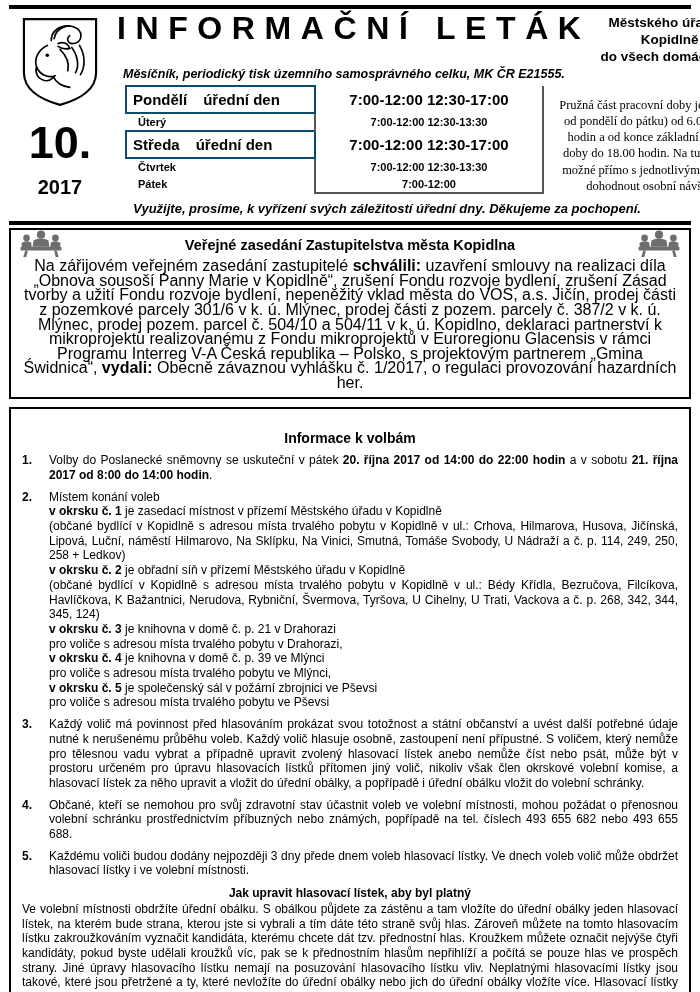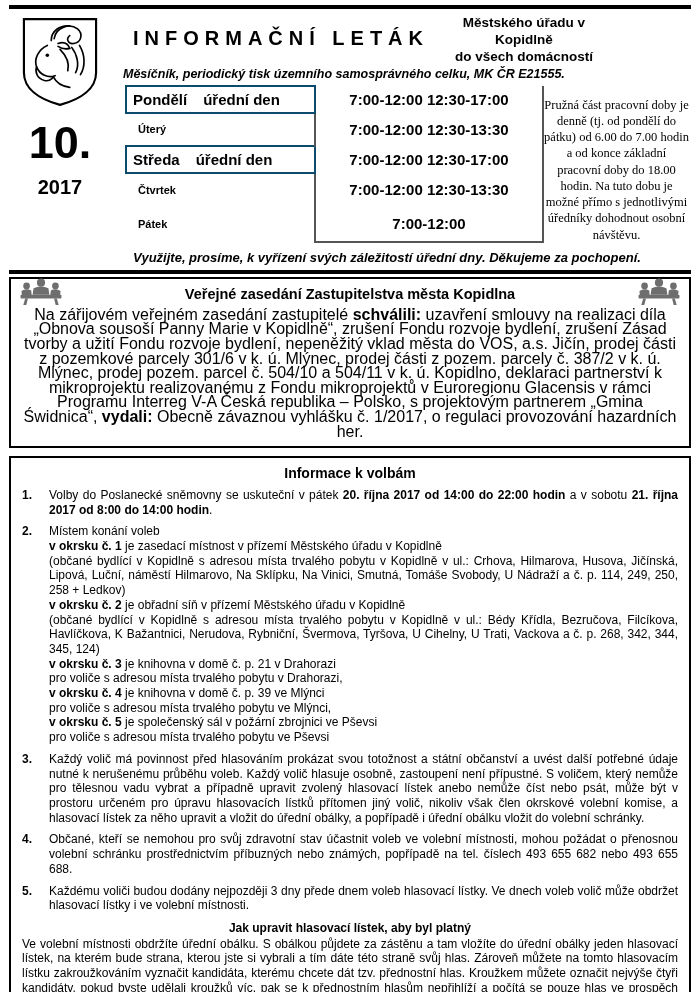--- a/index.html
+++ b/index.html
@@ -10,52 +10,52 @@
 
   
   .header { display:flex; margin-top:3px; }
   .left-col { width:102px; flex:none; display:flex; flex-direction:column; align-items:center; }
   .logo { margin-top:4px; }
   .issue-no { font-size:45px; font-weight:bold; line-height:1; margin-top:8px; }
   .issue-year { font-size:20px; font-weight:bold; margin-top:11px; }
 
   .head-main { flex:1; padding-left:6px; }
   .title-row { display:flex; align-items:flex-start; }
-  .nl-title { font-size:20px; font-weight:bold; letter-spacing:0.30em; margin:16px; white-space:nowrap; line-height:1.05; }
+  .nl-title { font-size:32px; font-weight:bold; letter-spacing:0.30em; margin:0; white-space:nowrap; line-height:1.05; }
   .title-right { width:178px; flex:none; text-align:center; font-weight:bold; font-size:13.5px; line-height:1.25; margin-left:-10px; padding-top:3px; }
   .subtitle { font-weight:bold; font-style:italic; font-size:12.5px; margin:1px 0 4px 6px; }
 
   .mid-row { display:flex; }
   table.hours { border-collapse:collapse; margin-left:8px; flex:none; }
   .hours td { vertical-align:middle; }
   .c1 { width:170px; padding:1px 6px; white-space:nowrap; }
   .c2 { width:226px; text-align:center; font-weight:bold; border-left:2px solid #555; border-right:2px solid #555; padding:1px 0; }
   .hdrcell { font-size:11.5px; border-top:2px solid #555; border-bottom:2px solid #555; padding:2px 0; }
   tr.big td { height:23px; }
   tr.big .c1 { border:2px solid #0c4a6e; font-size:15px; font-weight:bold; }
   tr.big .c2 { font-size:15px; }
   tr.small .c1 { font-size:11px; font-weight:bold; padding-left:12px; }
-  tr.small .c2 { font-size:15px; }
+  tr.small .c2 { font-size:11px; }
   tr.lastrow .c2 { border-bottom:2px solid #555; }
   .note { margin-left:16px; }
 
   .flex-note { width:200px; margin-left:auto; margin-right:2px; font-family:"Liberation Serif", serif; font-size:12.5px; line-height:1.3; text-align:center; padding-top:12px; }
 
   .appeal { font-weight:bold; font-style:italic; font-size:13px; margin:7px 0 0 16px; }
 
   
   .box { border:2px solid #000; background:#fff; }
   .council-box { padding:2px 8px 7px; margin-bottom:8px; }
   .council-head { display:flex; align-items:center; height:26px;justify-content:space-between; }
   .council-title { flex:1; text-align:center; font-weight:bold; font-size:14.5px; }
   .meeting-icon { width:46px; flex:none; }
   .council-text { font-size:16px; line-height:14.6px; text-align:center; margin-top:1px; }
 
   .info-box { padding:4px 11px 8px; font-size:12px; line-height:14.7px; }
-  .info-title { text-align:center; font-weight:bold; font-size:14px; margin:4px 0 7px; }
+  .info-title { text-align:center; font-weight:bold; font-size:14px; margin:18px 0 7px; }
   .item { display:flex; margin-bottom:7px; }
   .num { width:27px; flex:none; font-weight:bold; }
   .itext { flex:1; text-align:justify; }
   .line { text-align:left; }
   .detail { text-align:justify; }
   .subhead { text-align:center; font-weight:bold; margin:8px 0 1px; }
   .para { text-align:justify; }
   .b { font-weight:bold; }
 </style>
 </head>

